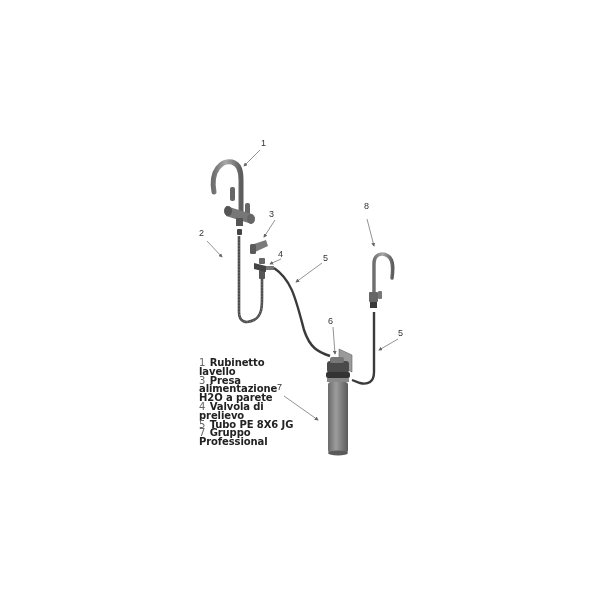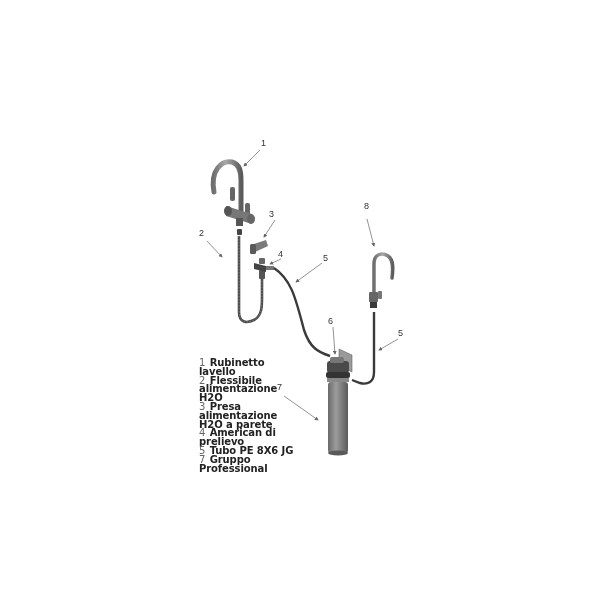--- a/index.html
+++ b/index.html
@@ -103,18 +103,17 @@
     <text class="callout" x="323" y="261">5</text>
     <text class="callout" x="328" y="324">6</text>
     <text class="callout" x="277" y="390">7</text>
     <text class="callout" x="364" y="209">8</text>
     <text class="callout" x="398" y="336">5</text>
   </g>
 </svg>
 
 <div class="legend">
   <span class="item"><span class="num">1</span> <span>Rubinetto lavello</span></span>
-  <span class="item"><span class="num">2</span> <span>Flessibile alimentazione H2O</span></span>
   <span class="item"><span class="num">3</span> <span>Presa alimentazione H2O a parete</span></span>
-  <span class="item"><span class="num">4</span> <span>American di prelievo</span></span>
+  <span class="item"><span class="num">4</span> <span>Valvola di prelievo</span></span>
   <span class="item"><span class="num">5</span> <span>Tubo PE 8X6 JG</span></span>
   <span class="item"><span class="num">7</span> <span>Gruppo Professional</span></span>
 </div>
 
 </body></html>

